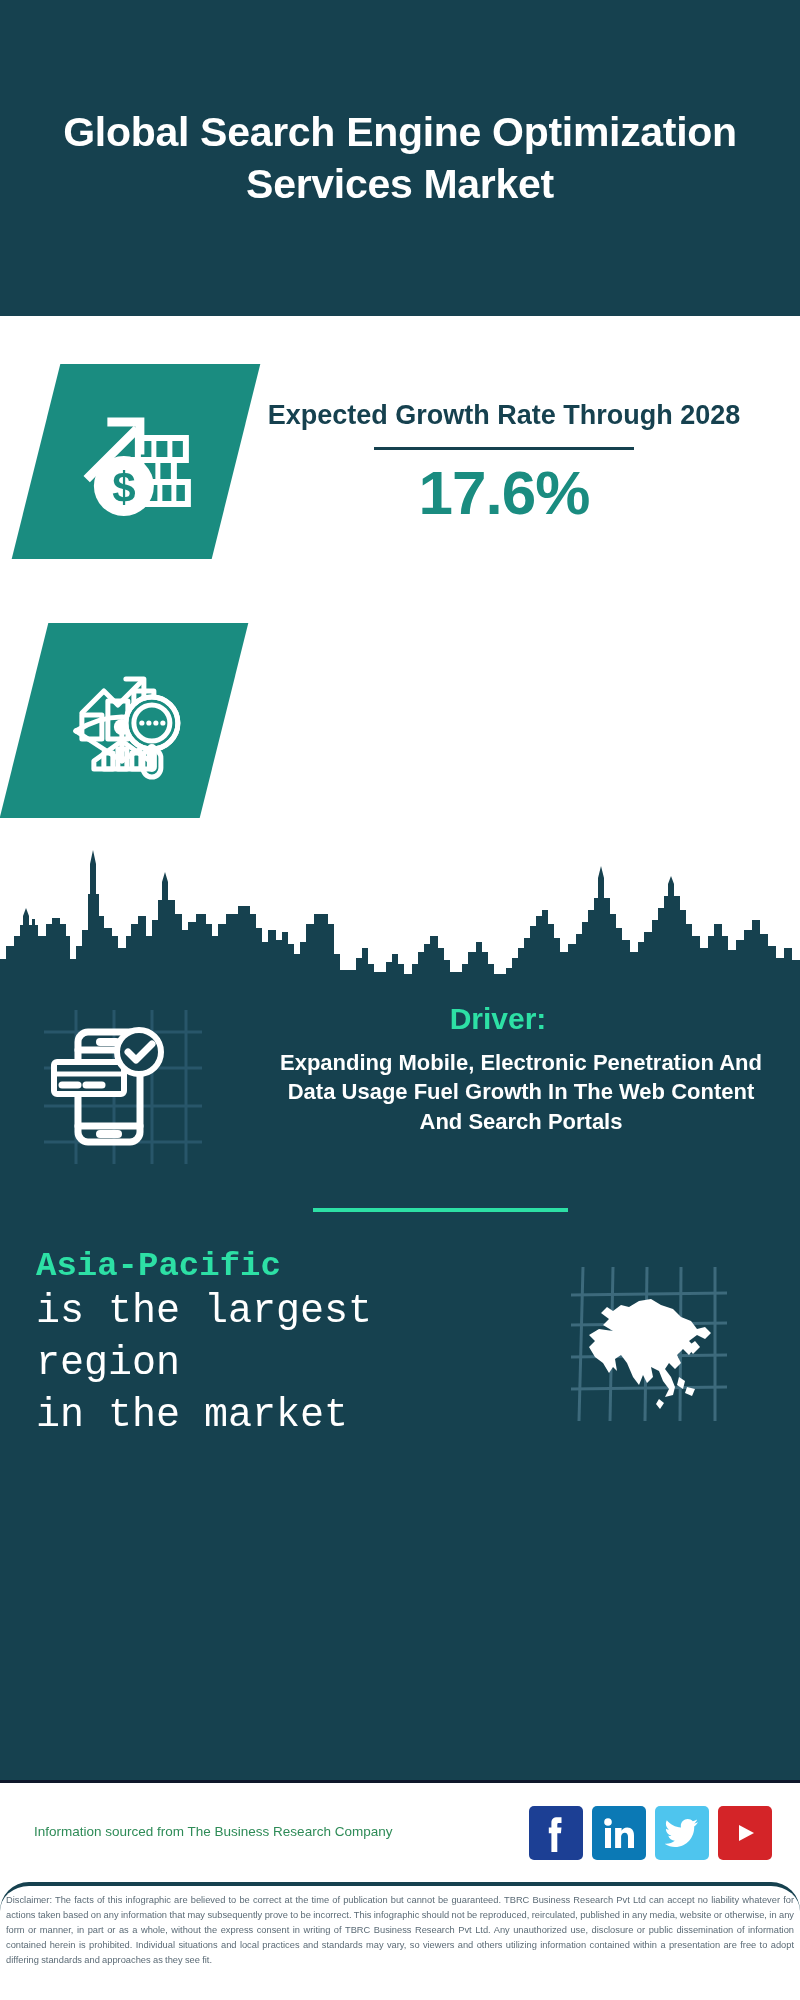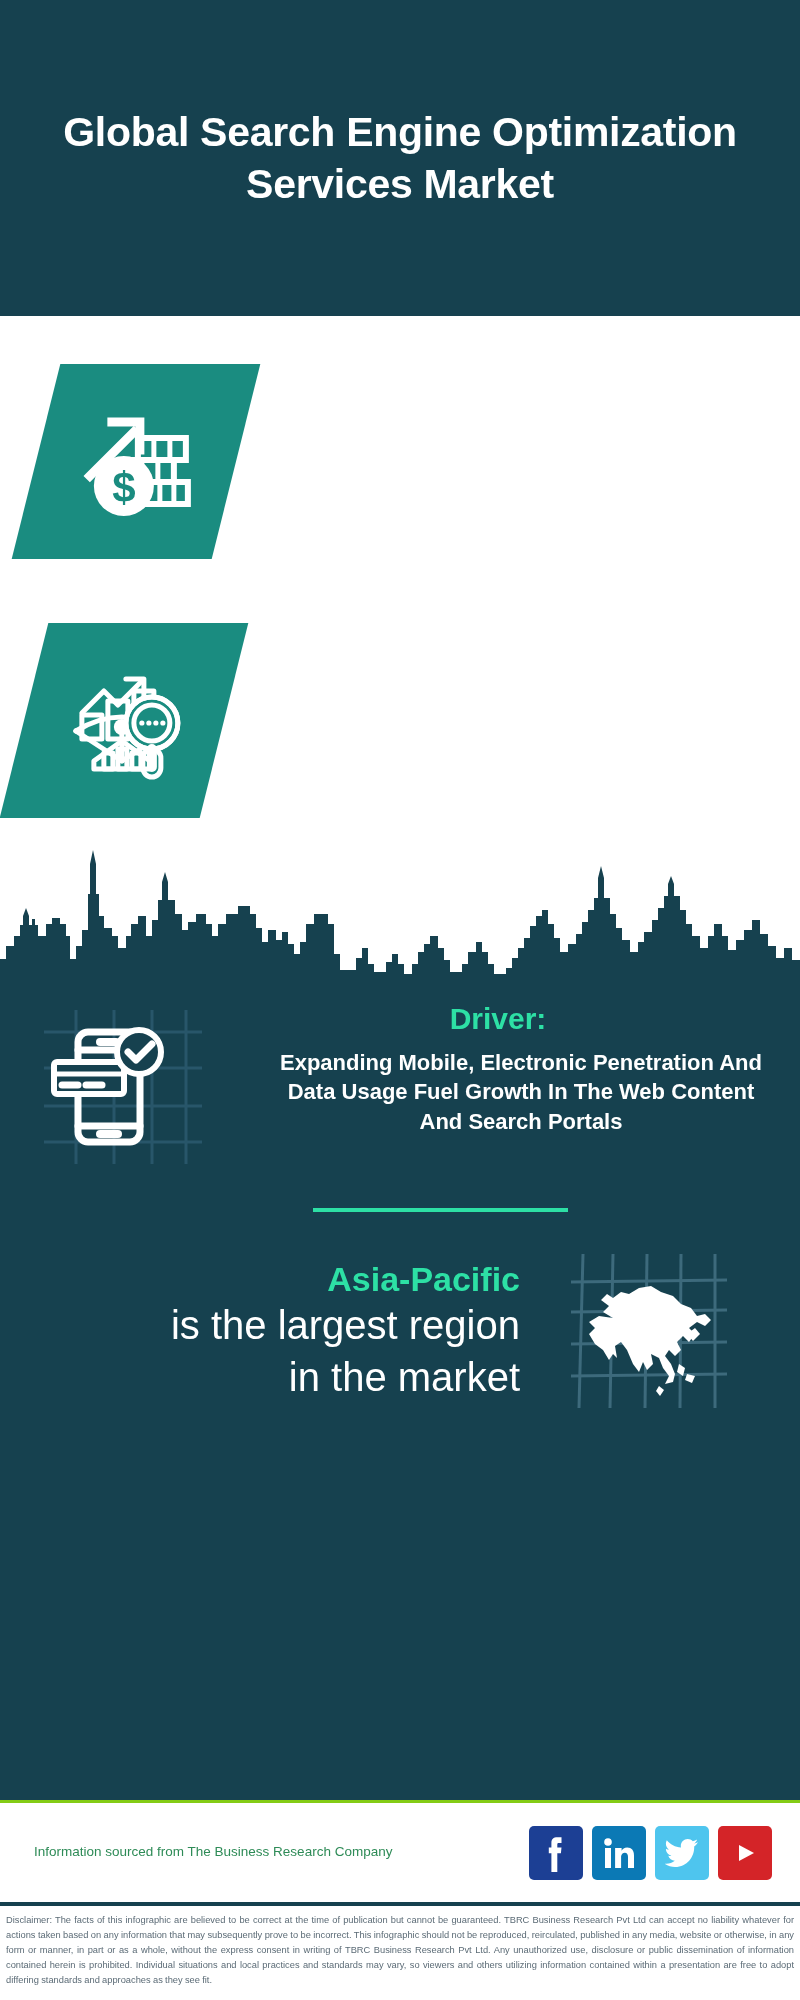--- a/index.html
+++ b/index.html
@@ -90,42 +90,42 @@
     margin-left:46px;
   }
 
   .mid-rule {
     width:255px; height:4px; background:#2de0a5;
     margin:36px auto 0 auto;
     position:relative; left:40px;
   }
 
   .region-row { display:flex; align-items:center; padding:34px 20px 0 20px; }
-  .region-copy { flex:1 1 auto; text-align:right; padding-left:16px; }
+  .region-copy { flex:1 1 auto; text-align:left; padding-left:16px;font-family:Liberation Mono, monospace; }
   .region-name {
     color:#2de0a5;
     font-size:34px;
     font-weight:bold;
     line-height:1.18;
   }
   .region-sub {
     color:#ffffff;
     font-size:40px;
     font-weight:normal;
     line-height:1.3;
   }
   .map-wrap { width:260px; flex:0 0 auto; display:flex; justify-content:center; }
 
   
   .footer {
     background:#ffffff;
     height:102px;
     display:flex; align-items:center;
     padding:0 28px 0 34px;
-    border-top:3px solid #84cc16;
+    border-top:3px solid #0f172a;
   }
   .footer-text { flex:1 1 auto; }
   .footer-line {
     color:#2e8b57;
     font-size:13.5px;
     line-height:1.55;
     font-family:"Liberation Sans", sans-serif;
   }
   .social { display:flex; gap:9px; align-items:center; }
   .social-tile {
@@ -136,21 +136,22 @@
   .sc-fb { background:#1c3f94; }
   .sc-li { background:#0b79b5; }
   .sc-tw { background:#4ec5ee; }
   .sc-yt { background:#d42428; }
 
   
   .disclaimer {
     background:#ffffff;
     border-top:4px solid #16414f;
     padding:7px 6px 6px 6px;
-    height:98px;
+    height:118px;
+    border-radius:29px;
   }
   .disclaimer-text {
     color:#5b6b76;
     font-size:9.3px;
     line-height:1.62;
     text-align:justify;
     font-family:"Liberation Sans", sans-serif;
     word-spacing:-0.3px;
   }
 </style>
@@ -179,20 +180,25 @@
           <rect x="54" y="62" width="48" height="22" fill="none" stroke="#ffffff" stroke-width="6"></rect>
           <line x1="70" y1="62" x2="70" y2="84" stroke="#ffffff" stroke-width="5"></line>
           <line x1="86" y1="62" x2="86" y2="84" stroke="#ffffff" stroke-width="5"></line>
           <rect x="72" y="84" width="44" height="22" fill="none" stroke="#ffffff" stroke-width="6"></rect>
           <line x1="88" y1="84" x2="88" y2="106" stroke="#ffffff" stroke-width="5"></line>
           <line x1="102" y1="84" x2="102" y2="106" stroke="#ffffff" stroke-width="5"></line>
 
           <circle cx="52" cy="88" r="30" fill="#ffffff"></circle>
           <text x="52" y="104" font-family="Liberation Sans, sans-serif" font-size="42" font-weight="bold" fill="#1a8c80" text-anchor="middle">$</text>
         </svg>
+      </div>
+      <div class="stat-text">
+        <div class="stat-label">Expected Growth Rate Through 2028</div>
+        <div class="stat-rule"></div>
+        <div class="stat-value">17.6%</div>
       </div>
       <div style="width:28px;flex:0 0 auto;"></div>
     </div>
 
     <div class="stat-row" style="margin-top:64px;">
       <div style="width:24px;flex:0 0 auto;"></div>
       <div class="para-icon">
         <svg width="128" height="128" viewBox="0 0 128 128" fill="none" aria-hidden="true">
           <g stroke="#ffffff" stroke-width="5" fill="none" stroke-linejoin="round" stroke-linecap="round">
 

